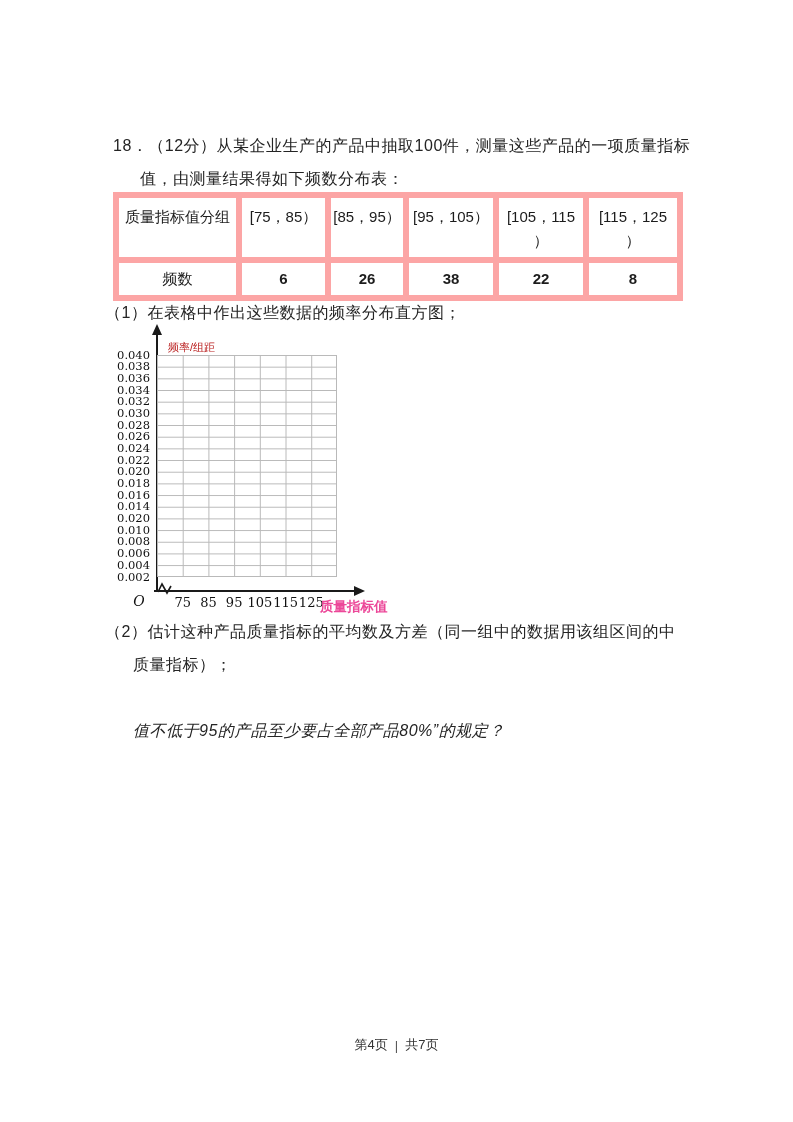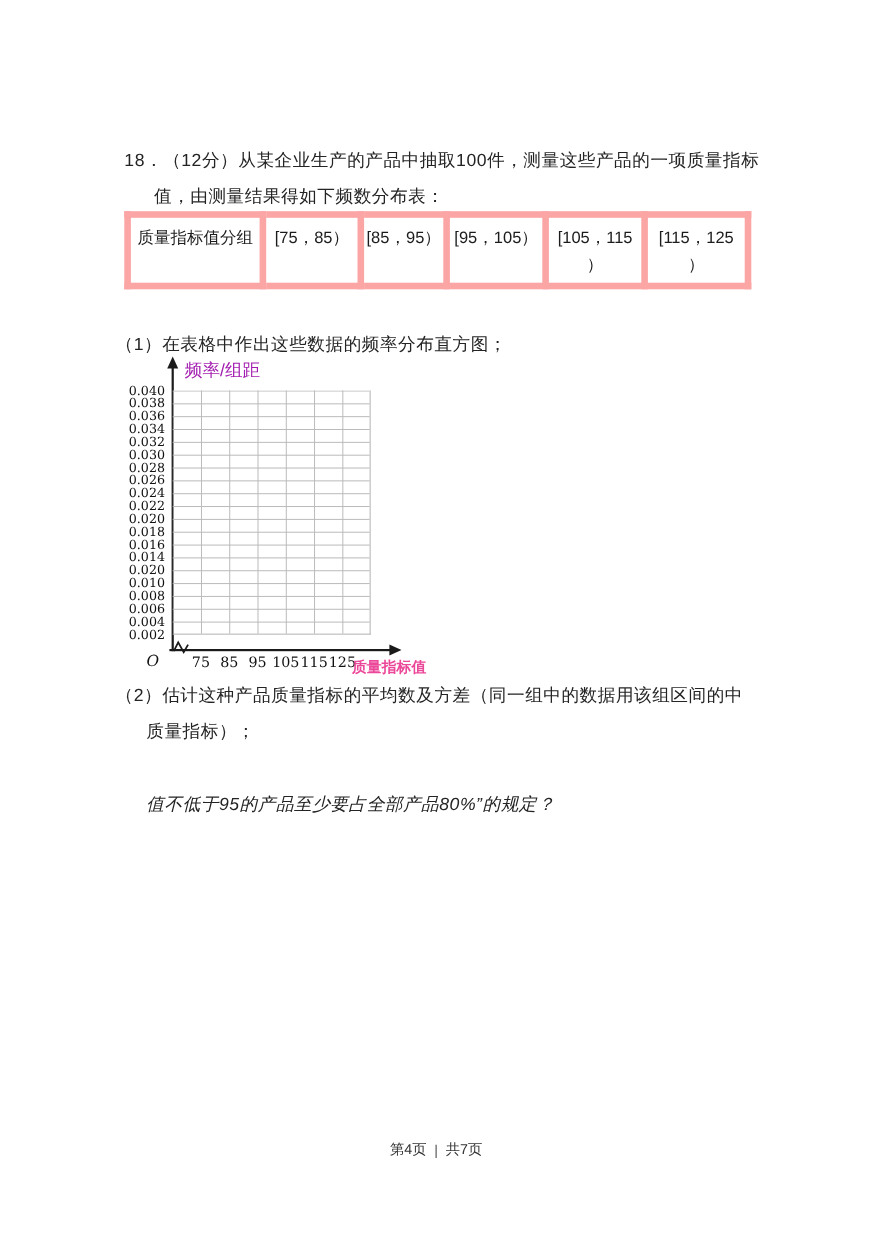--- a/index.html
+++ b/index.html
@@ -18,21 +18,21 @@
   .freq-table td {
     border:6px solid #fca5a5; text-align:center; padding:4px 2px;
     white-space:pre-line; line-height:24px;
   }
   .freq-table tr.r1 td { height:64px; vertical-align:top; padding-top:7px; }
   .freq-table tr.r2 td { height:34px; vertical-align:middle; font-weight:600; }
   .freq-table tr.r2 td.lbl { font-weight:400; }
 
   
   .chart { position:absolute; left:98px; top:326px; width:340px; height:300px; }
-  .chart .ylabel { position:absolute; left:70px; top:1px; font-size:16px; color:#a21caf; }
+  .chart .ylabel { position:absolute; left:70px; top:14px; font-size:11px; color:#b91c1c; }
   .chart .arrow-up {
     position:absolute; left:54px; top:-2px; width:0; height:0;
     border-left:5px solid transparent; border-right:5px solid transparent;
     border-bottom:11px solid #1a1a1a;
   }
   .chart .axis-y { position:absolute; left:58px; top:7px; width:2px; height:259px; background:#1a1a1a; }
   .chart .axis-x { position:absolute; left:56px; top:264px; width:202px; height:2px; background:#1a1a1a; }
   .chart .arrow-right {
     position:absolute; left:256px; top:260px; width:0; height:0;
     border-top:5px solid transparent; border-bottom:5px solid transparent;
@@ -90,20 +90,28 @@
         <tr class="r1">
       <td>质量指标值分组</td>
       <td>[75，85）</td>
       <td>[85，95）</td>
       <td>[95，105）</td>
       <td>[105，115
 ）</td>
       <td>[115，125
 ）</td>
     </tr>
+    <tr class="r2">
+      <td class="lbl">频数</td>
+      <td>6</td>
+      <td>26</td>
+      <td>38</td>
+      <td>22</td>
+      <td>8</td>
+    </tr>
   </tbody>
     </table>
 
   <div class="txt" style="left:105px; top:303px;">（1）在表格中作出这些数据的频率分布直方图；</div>
 
   <div class="chart">
     <div class="arrow-up"></div>
     <div class="ylabel">频率/组距</div>
     <div class="axis-y"></div>
     <div class="grid"></div>

